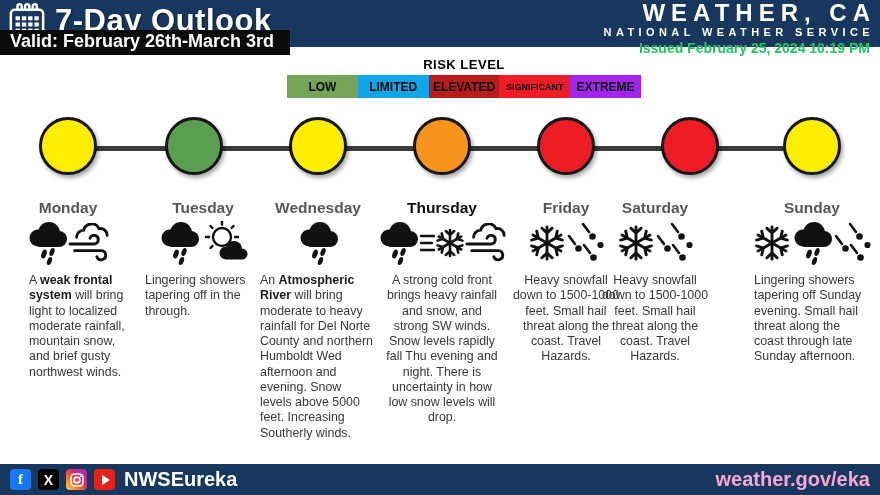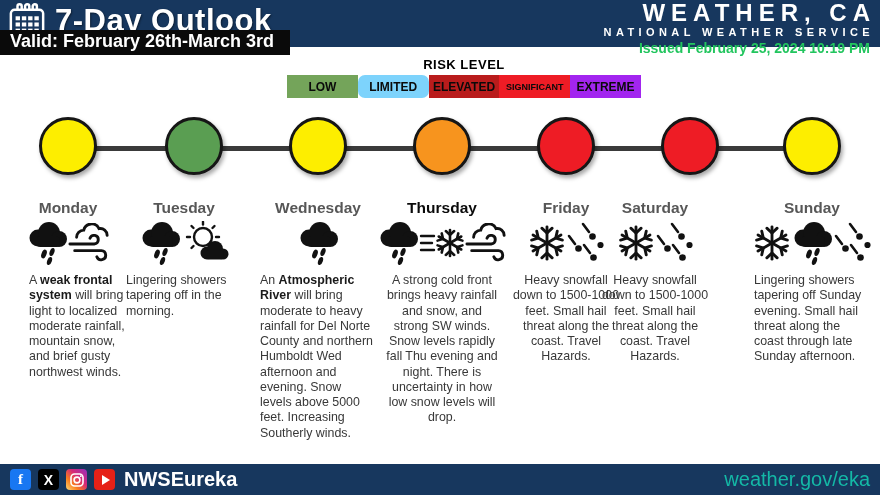--- a/index.html
+++ b/index.html
@@ -43,21 +43,21 @@
     display:flex;align-items:center;padding:0 10px;box-sizing:border-box;}
   .social-row{display:flex;gap:7px;align-items:center;}
   .social{width:21px;height:21px;border-radius:4px;display:flex;align-items:center;justify-content:center;
     color:#fff;font-weight:bold;font-size:15px;line-height:1;}
   .social.fb{background:#1877f2;font-family:"Liberation Serif",serif;}
   .social.x{background:#000;font-size:14px;}
   .social.ig{background:linear-gradient(45deg,#feda75 0%,#fa7e1e 30%,#d62976 60%,#962fbf 100%);}
   .social.yt{background:#e62117;}
   .yt-play{width:0;height:0;border-left:8px solid #fff;border-top:5px solid transparent;border-bottom:5px solid transparent;margin-left:2px;}
   .footer-handle{color:#fff;font-weight:bold;font-size:20px;margin-left:9px;}
-  .footer-url{color:#14b8a6;font-weight:normal;font-size:20px;margin-left:auto;}
+  .footer-url{color:#f9a8d4;font-weight:bold;font-size:20px;margin-left:auto;}
 </style>
 </head>
 <body>
 
 <div class="canvas">
 
   <div class="header">
     <div class="header-left">
       <span class="cal-icon">
         <svg width="38" height="38" viewBox="0 0 40 40">
@@ -90,21 +90,21 @@
       <div class="office-name">WEATHER, CA</div>
       <div class="agency-name">NATIONAL WEATHER SERVICE</div>
       <div class="issued-line">Issued February 25, 2024 10:19 PM</div>
     </div>
   </div>
 
   <div class="legend">
     <div class="legend-title">RISK LEVEL</div>
     <div class="legend-bar" id="legend-bar">
         <div class="legend-cell" style="background: rgb(116, 164, 90);">LOW</div>
-        <div class="legend-cell" style="background: #7dd3fc; border-radius: 7px;">LIMITED</div>
+        <div class="legend-cell" style="background: #0ea5e9;">LIMITED</div>
         <div class="legend-cell" style="background: #b91c1c;">ELEVATED</div>
         <div class="legend-cell small-text" style="background: rgb(238, 28, 37);">SIGNIFICANT</div>
         <div class="legend-cell" style="background: rgb(162, 37, 239);">EXTREME</div>
       </div>
   </div>
 
   <div id="timeline">
     <div class="timeline-line"></div>
   <div class="risk-circle" style="left: 39px; background: rgb(253, 238, 0);"></div>
       <div class="risk-circle" style="left: 165px; background: rgb(90, 158, 82);"></div>
@@ -137,21 +137,21 @@
       <g stroke="#111" stroke-width="3" fill="none" stroke-linecap="round">
         <path d="M9 14a7.5 7.5 0 0 1 7.5-7.5A8.5 8.5 0 0 1 32.5 5 7 7 0 0 1 41 12"></path>
         <path d="M2 21h25.5a4.5 4.5 0 1 0-4.5-6"></path>
         <path d="M7 28h28a4.8 4.8 0 1 1-4.8 6.5"></path>
       </g>
     </svg>
           </span>
         </div>
     <div class="day-desc" style="text-align: left; margin-left: 19px;">A <b>weak frontal system</b> will bring light to localized moderate rainfall, mountain snow, and brief gusty northwest winds.</div>
   </div>
-      <div class="day-col" style="left: 121px;">
+      <div class="day-col" style="left: 140px;">
     <div class="day-name">Tuesday</div>
     <div class="icon-row">
           <span class="wicon">
             <svg width="42" height="46" viewBox="0 0 42 46">
       <g fill="#111">
         <circle cx="12" cy="18" r="8.5"></circle>
                 <circle cx="23" cy="13" r="11"></circle>
                 <circle cx="33" cy="19" r="8"></circle>
         <rect x="11" y="16" width="22.5" height="11" rx="3"></rect>
         <ellipse cx="18" cy="34" rx="2.5" ry="4.6" transform="rotate(20 18 34)"></ellipse>
@@ -174,21 +174,21 @@
       </g>
       <g fill="#111">
         <circle cx="26" cy="32" r="6.5"></circle>
                 <circle cx="34" cy="28" r="8"></circle>
                 <circle cx="42" cy="33" r="5.5"></circle>
         <rect x="25" y="29" width="17.5" height="9.5" rx="3"></rect>
       </g>
     </svg>
           </span>
         </div>
-    <div class="day-desc" style="text-align: left;">Lingering showers tapering off in the morning.</div>
+    <div class="day-desc" style="text-align: left;">Lingering showers tapering off in the through.</div>
   </div>
       <div class="day-col" style="left: 255px;">
     <div class="day-name">Wednesday</div>
     <div class="icon-row">
           <span class="wicon">
             <svg width="42" height="46" viewBox="0 0 42 46">
       <g fill="#111">
         <circle cx="12" cy="18" r="8.5"></circle>
                 <circle cx="23" cy="13" r="11"></circle>
                 <circle cx="33" cy="19" r="8"></circle>

